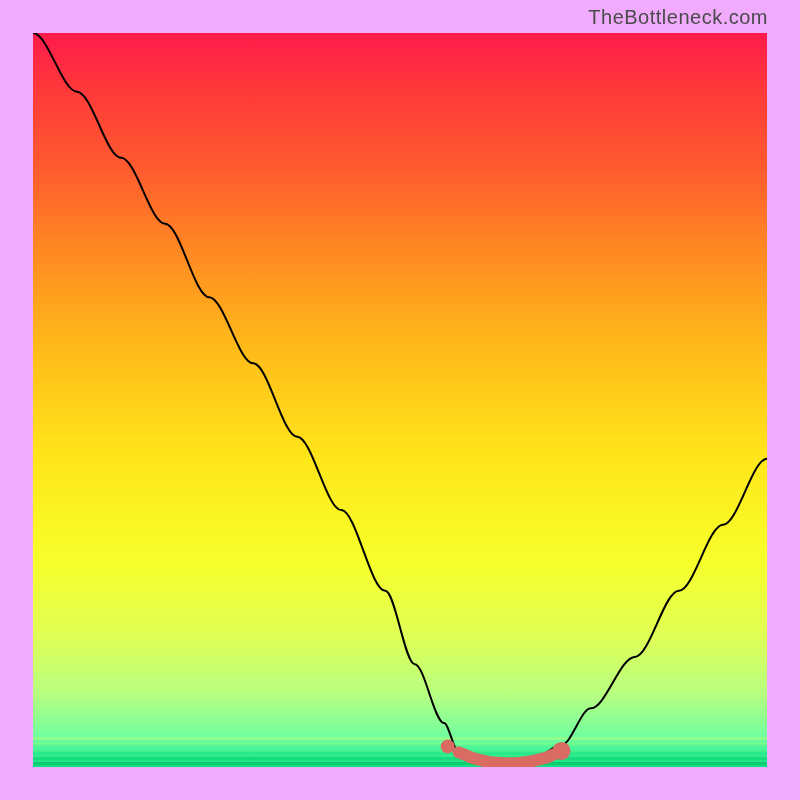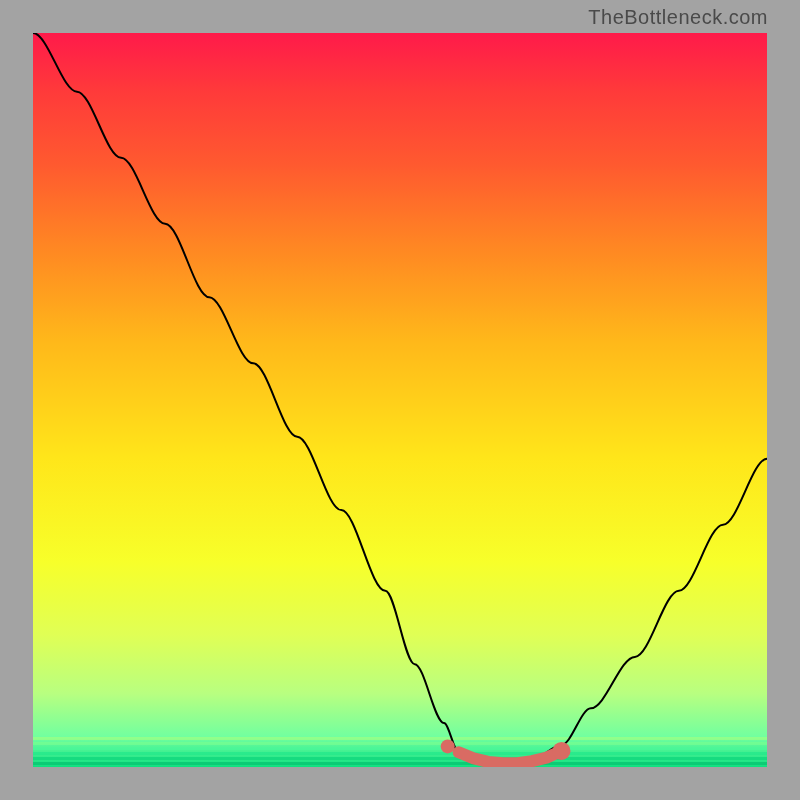--- a/index.html
+++ b/index.html
@@ -8,21 +8,21 @@
     width: 800px;
     height: 800px;
     overflow: hidden;
     background: #000;
     font-family: Arial, Helvetica, sans-serif;
   }
   .frame {
     position: relative;
     width: 800px;
     height: 800px;
-    background: #a3a3a3;
+    background: #f0abfc;
   }
   .plot-area {
     position: absolute;
     left: 33px;
     top: 33px;
     width: 734px;
     height: 734px;
     overflow: hidden;
   }
   .gradient-bg {

